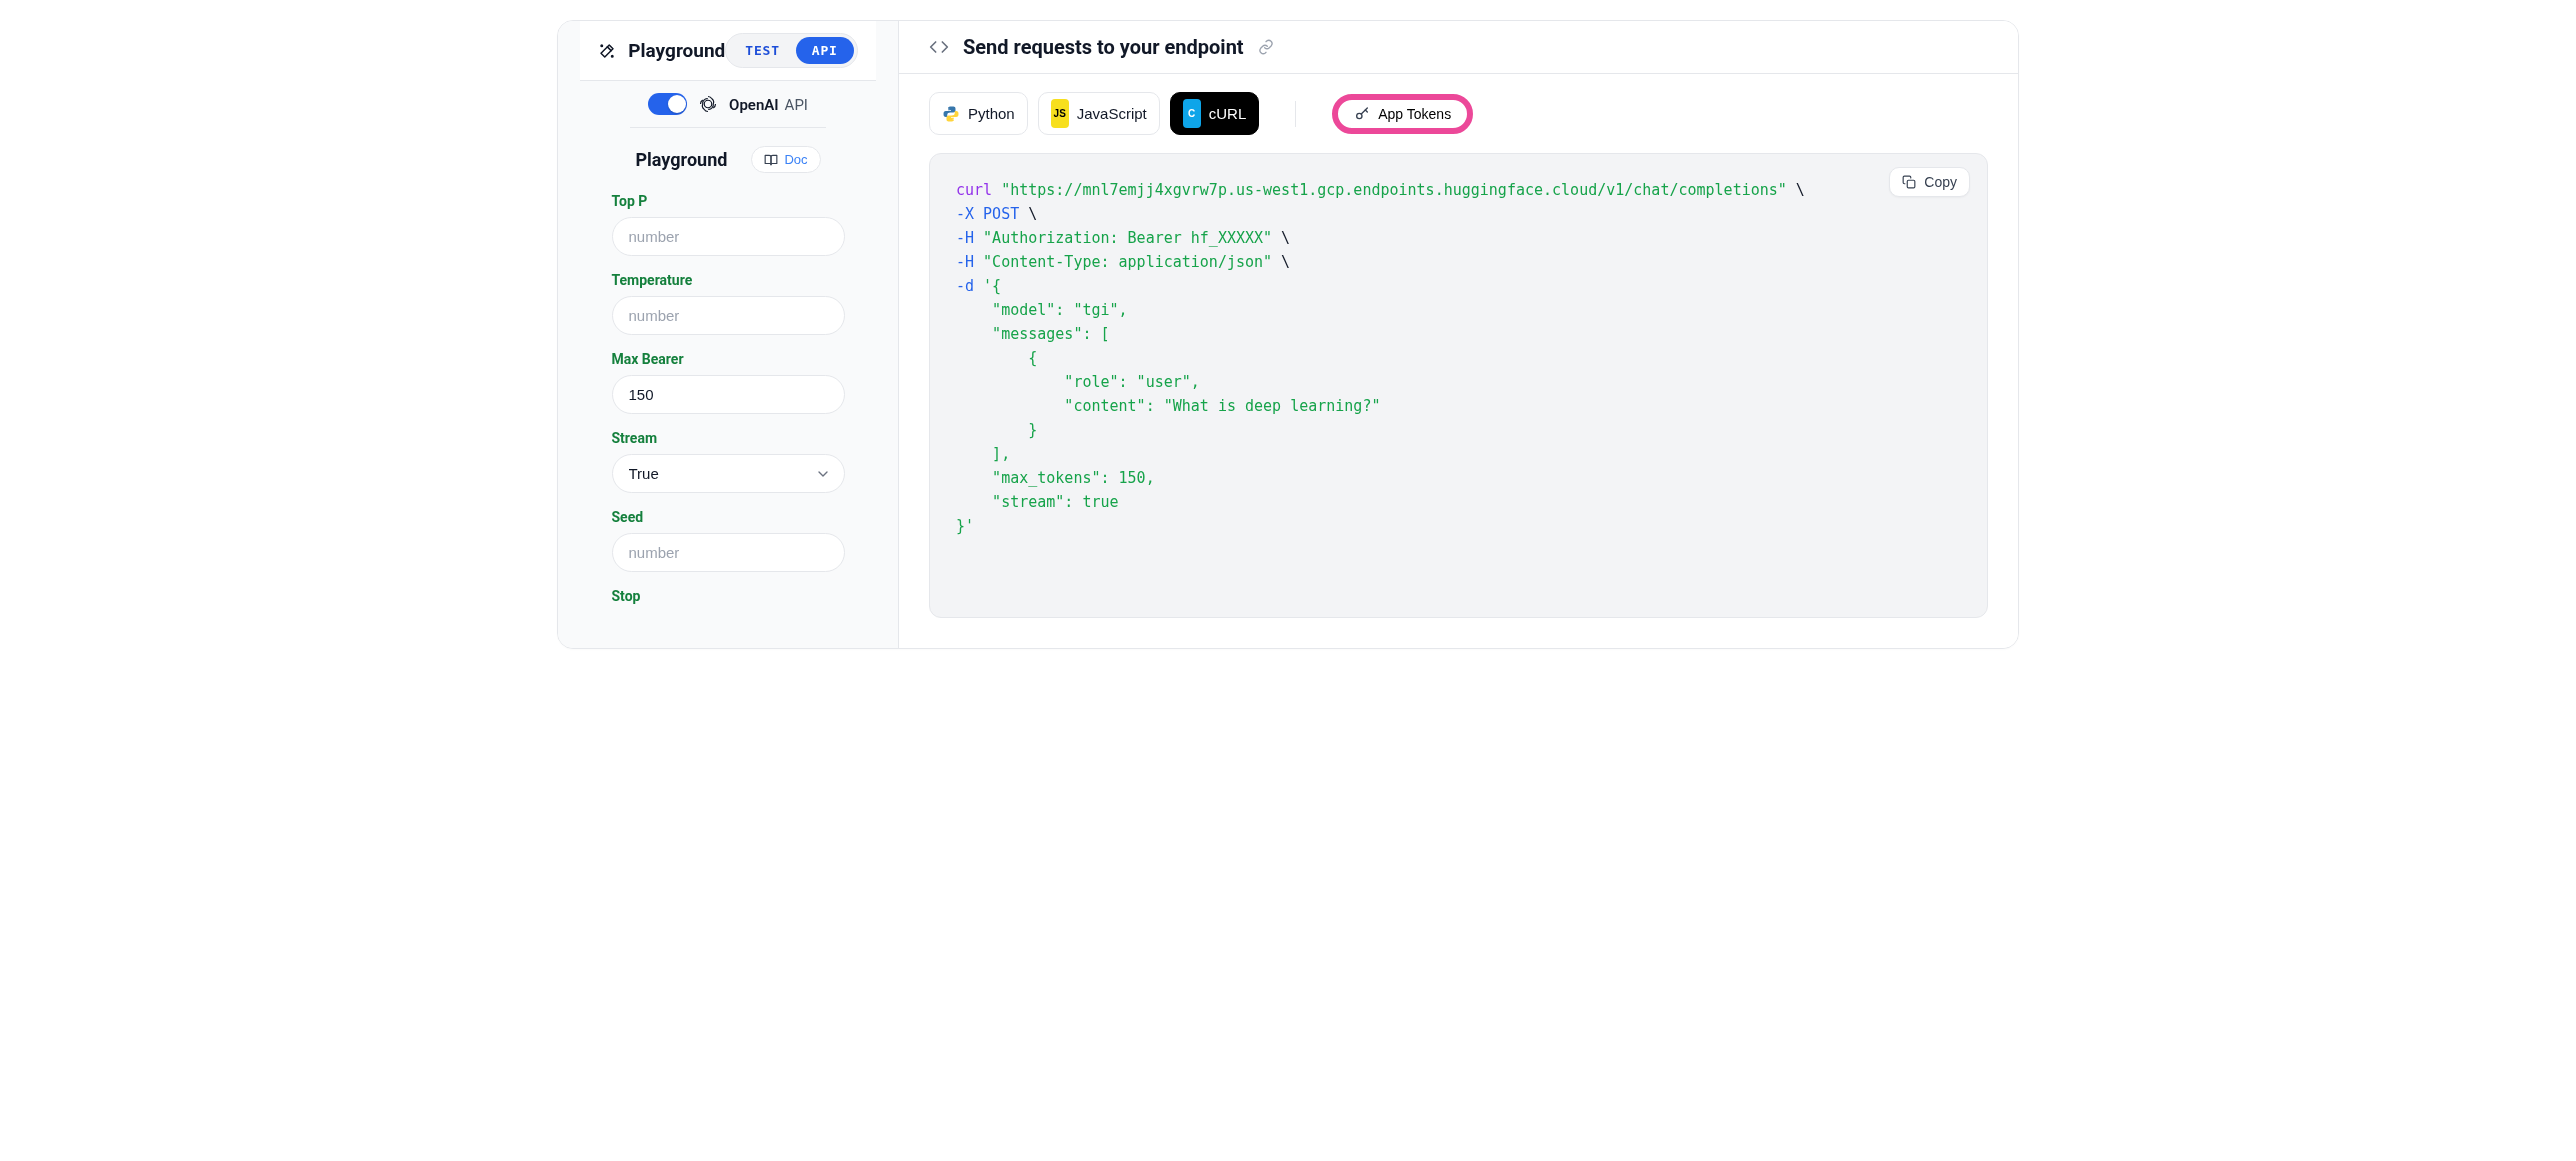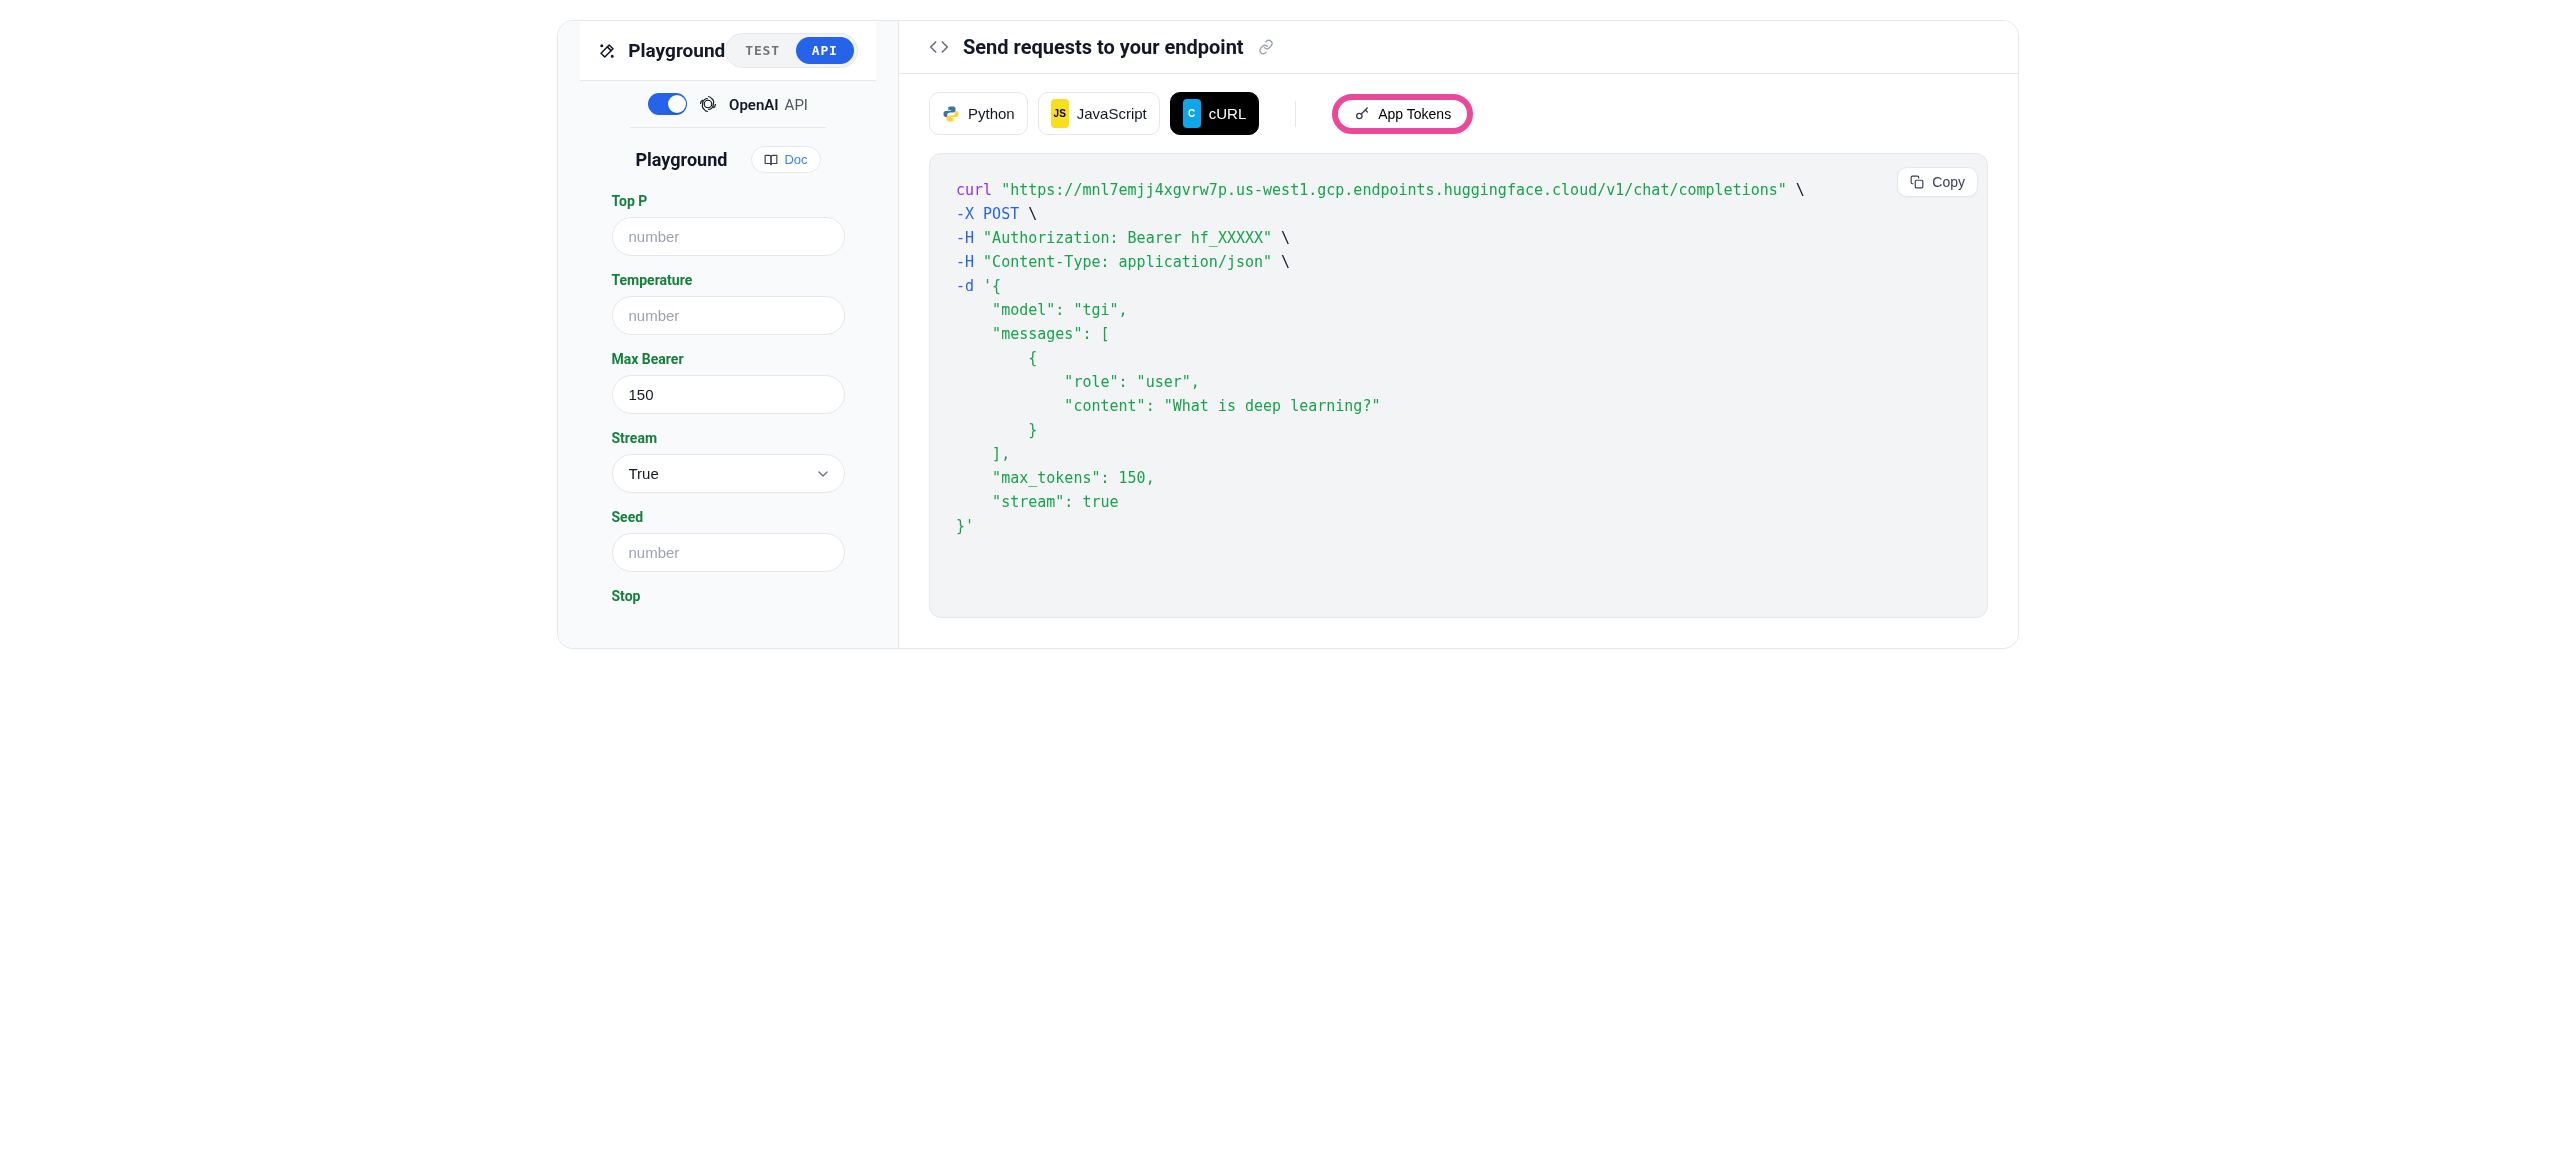--- a/index.html
+++ b/index.html
@@ -61,21 +61,21 @@
     border-radius: 985px;
   }
   .seg button {
     border: 0;
     background: transparent;
     font-weight: 600;
     font-size: 13px;
     letter-spacing: 0.8px;
     padding: 6px 16px;
     border-radius: 985px;
-    color: #737373;
+    color: #1d4ed8;
     cursor: pointer;
     font-family: ui-monospace, SFMono-Regular, Menlo, Consolas, monospace;
   }
   .seg button.seg-active {
     background: #2563eb;
     color: #ffffff;
   }
   .api-row {
     display: flex;
     align-items: center;
@@ -282,21 +282,21 @@
     overflow-x: auto;
   }
   .tok-kw   { color: #9333ea; } 
   .tok-str  { color: #16a34a; } 
   .tok-flag { color: #2563eb; } 
   .tok-meth { color: #2563eb; } 
 
   .copy-btn {
     position: absolute;
     top: 14px;
-    right: 10px;
+    right: 18px;
     display: inline-flex;
     align-items: center;
     gap: 8px;
     background: #fff;
     border: 1px solid #e5e7eb;
     border-radius: 10px;
     padding: 6px 12px;
     font-size: 14px;
     color: #374151;
     cursor: pointer;

